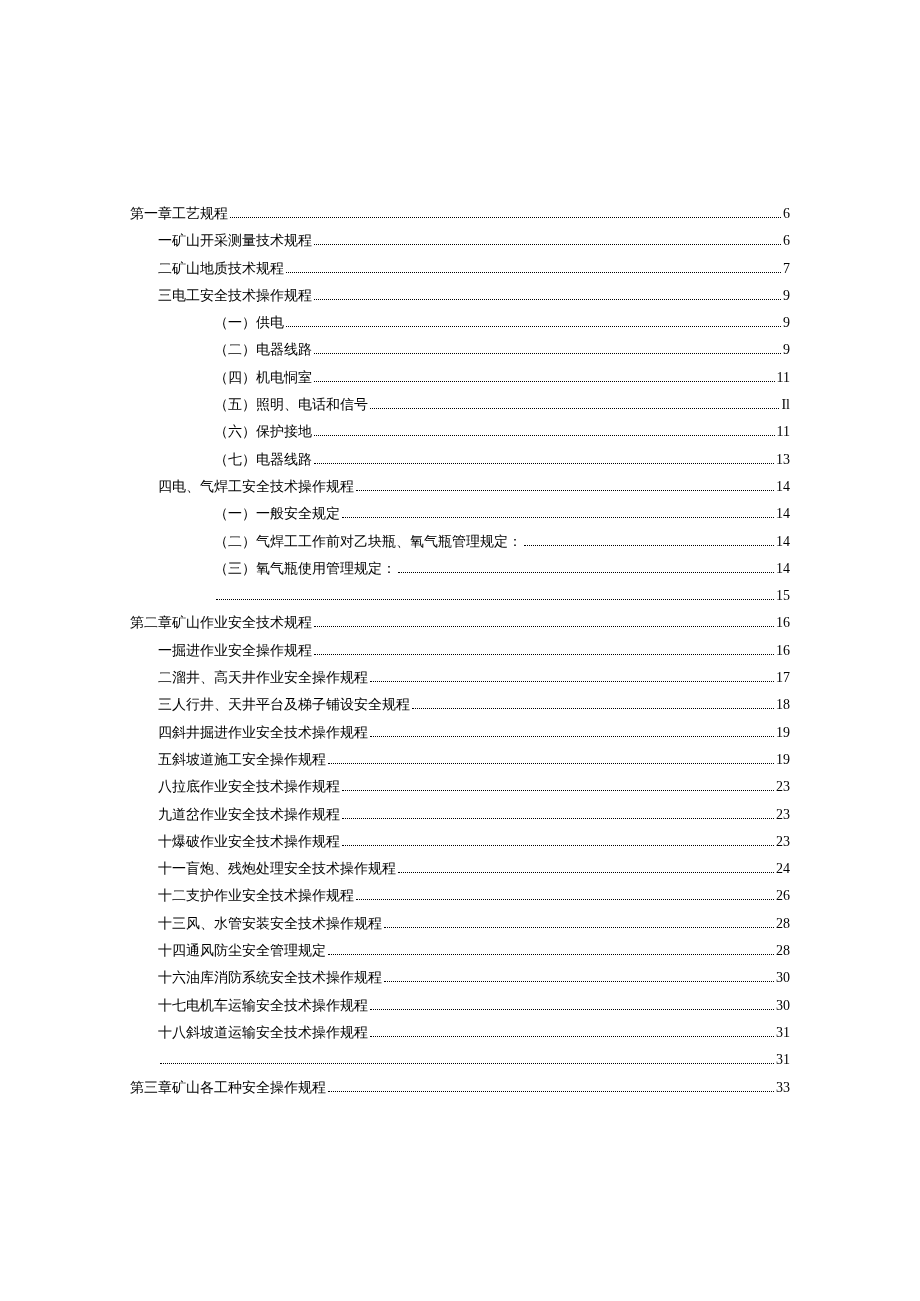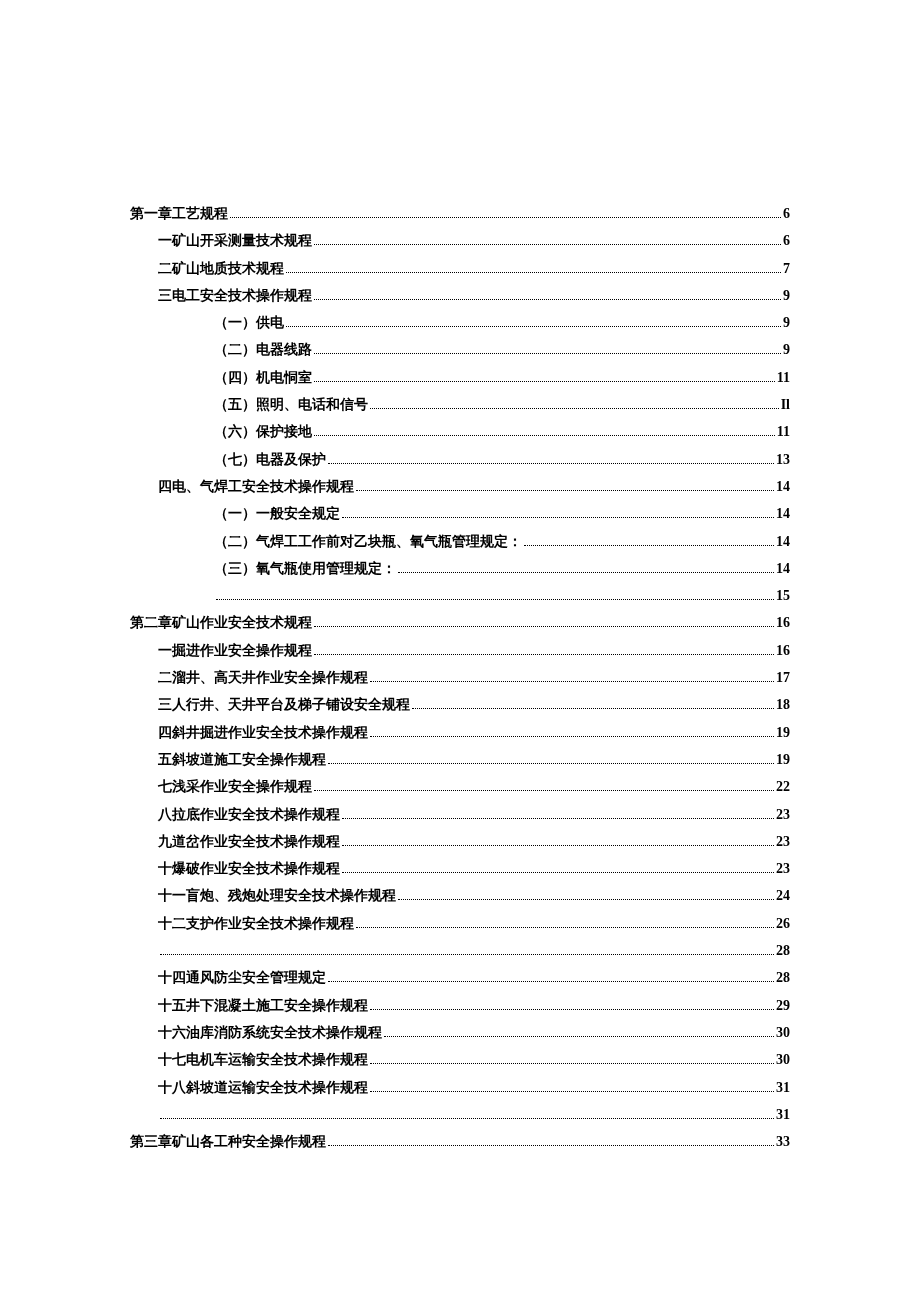--- a/index.html
+++ b/index.html
@@ -12,21 +12,20 @@
       font-family: "SimSun", "宋体", serif;
       width: 920px;
       height: 1301px;
       padding: 200px 130px 100px 130px;
       font-size: 14px;
       color: #000;
       line-height: 1.95;
     }
     .toc {
       width: 100%;
-      font-weight: bold;
     }
     .toc-row {
       display: flex;
       align-items: baseline;
       white-space: nowrap;
     }
     .toc-label {
       flex: 0 0 auto;
     }
     .toc-dots {
@@ -85,21 +84,21 @@
       <span class="toc-label">（五）照明、电话和信号</span>
       <span class="toc-dots"></span>
       <span class="toc-page">Il</span>
     </div>
     <div class="toc-row indent-2">
       <span class="toc-label">（六）保护接地</span>
       <span class="toc-dots"></span>
       <span class="toc-page">11</span>
     </div>
     <div class="toc-row indent-2">
-      <span class="toc-label">（七）电器及保护</span>
+      <span class="toc-label">（七）电器线路</span>
       <span class="toc-dots"></span>
       <span class="toc-page">13</span>
     </div>
     <div class="toc-row indent-1">
       <span class="toc-label">四电、气焊工安全技术操作规程</span>
       <span class="toc-dots"></span>
       <span class="toc-page">14</span>
     </div>
     <div class="toc-row indent-2">
       <span class="toc-label">（一）一般安全规定</span>
@@ -144,25 +143,20 @@
       <span class="toc-label">四斜井掘进作业安全技术操作规程</span>
       <span class="toc-dots"></span>
       <span class="toc-page">19</span>
     </div>
     <div class="toc-row indent-1">
       <span class="toc-label">五斜坡道施工安全操作规程</span>
       <span class="toc-dots"></span>
       <span class="toc-page">19</span>
     </div>
     <div class="toc-row indent-1">
-      <span class="toc-label">七浅采作业安全操作规程</span>
-      <span class="toc-dots"></span>
-      <span class="toc-page">22</span>
-    </div>
-    <div class="toc-row indent-1">
       <span class="toc-label">八拉底作业安全技术操作规程</span>
       <span class="toc-dots"></span>
       <span class="toc-page">23</span>
     </div>
     <div class="toc-row indent-1">
       <span class="toc-label">九道岔作业安全技术操作规程</span>
       <span class="toc-dots"></span>
       <span class="toc-page">23</span>
     </div>
     <div class="toc-row indent-1">
@@ -174,32 +168,28 @@
       <span class="toc-label">十一盲炮、残炮处理安全技术操作规程</span>
       <span class="toc-dots"></span>
       <span class="toc-page">24</span>
     </div>
     <div class="toc-row indent-1">
       <span class="toc-label">十二支护作业安全技术操作规程</span>
       <span class="toc-dots"></span>
       <span class="toc-page">26</span>
     </div>
     <div class="toc-row indent-1">
+      <span class="toc-label">十三风、水管安装安全技术操作规程</span>
       <span class="toc-dots"></span>
       <span class="toc-page">28</span>
     </div>
     <div class="toc-row indent-1">
       <span class="toc-label">十四通风防尘安全管理规定</span>
       <span class="toc-dots"></span>
       <span class="toc-page">28</span>
-    </div>
-    <div class="toc-row indent-1">
-      <span class="toc-label">十五井下混凝土施工安全操作规程</span>
-      <span class="toc-dots"></span>
-      <span class="toc-page">29</span>
     </div>
     <div class="toc-row indent-1">
       <span class="toc-label">十六油库消防系统安全技术操作规程</span>
       <span class="toc-dots"></span>
       <span class="toc-page">30</span>
     </div>
     <div class="toc-row indent-1">
       <span class="toc-label">十七电机车运输安全技术操作规程</span>
       <span class="toc-dots"></span>
       <span class="toc-page">30</span>

